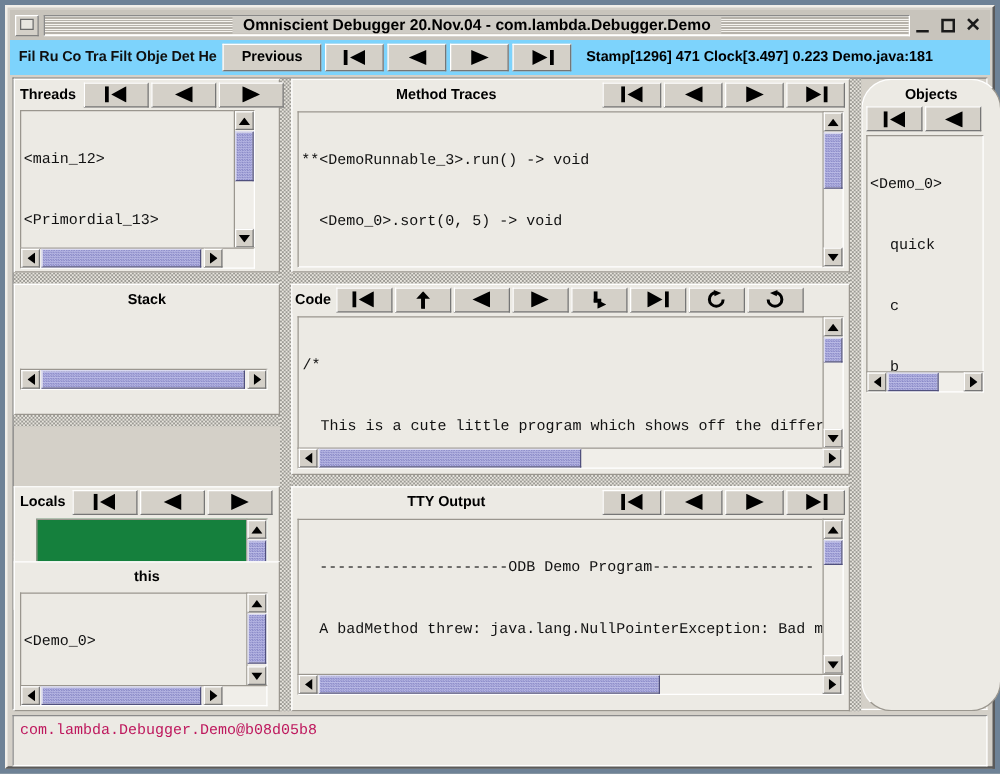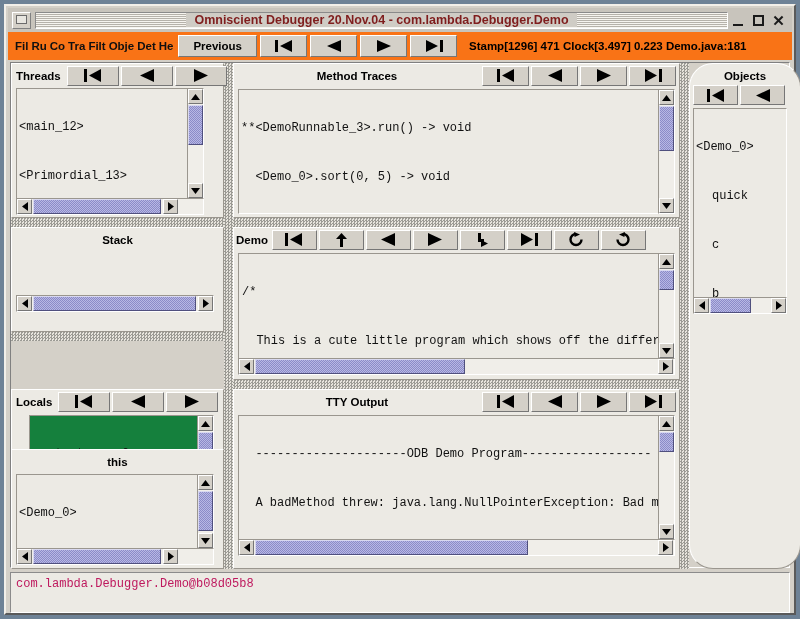--- a/index.html
+++ b/index.html
@@ -33,32 +33,32 @@
     background:#e8e6e0;border:1px solid #6b6b6b;box-sizing:border-box;}
   .titlegrip{
     flex:1 1 auto;height:17px;margin:0 4px;position:relative;
     border-top:1px solid #8a8a8a;border-left:1px solid #8a8a8a;
     border-right:1px solid #fff;border-bottom:1px solid #fff;
     box-sizing:border-box;
     background:repeating-linear-gradient(to bottom,#f6f4ef 0 1px,#b6b2aa 1px 2px);
     display:flex;align-items:center;justify-content:center;overflow:hidden;
   }
   .titletext{
-    font-size:12.5px;font-weight:bold;color:#7f1d1d;white-space:nowrap;
+    font-size:12.5px;font-weight:bold;color:#000000;white-space:nowrap;
     background:#cfccc5;padding:0 8px;letter-spacing:0px;
   }
   .wbtns{display:flex;align-items:center;gap:7px;margin-right:7px;color:#1a1a1a;}
   .wb{width:13px;height:13px;position:relative;cursor:default;}
   .wb.min::after{content:"";position:absolute;left:1px;bottom:1px;width:10px;height:2px;background:#1a1a1a;}
   .wb.max::after{content:"";position:absolute;left:1px;top:1px;width:11px;height:11px;border:2px solid #1a1a1a;box-sizing:border-box;}
   .wb.close{font-size:15px;line-height:13px;font-weight:bold;text-align:center;}
   
   .toolbar{
     position:absolute;left:2px;top:26px;width:784px;height:28px;
-    background:#f97316;display:flex;align-items:center;
+    background:#7dd3fc;display:flex;align-items:center;
   }
   .menus{display:flex;align-items:center;padding-left:6px;gap:1px;}
   .menus span{
     font-size:11.5px;font-weight:bold;color:#101010;
     padding:2px 1px;white-space:nowrap;overflow:hidden;display:inline-block;
   }
   .tbtn{
     background:#d4d0c8;
     border-top:1px solid #fff;border-left:1px solid #fff;
     border-right:1px solid #767676;border-bottom:1px solid #767676;
@@ -475,21 +475,21 @@
                 <path d="M0 0 L9 0 L4.5 6 Z"></path>
               </svg>
             </span>
           </div>
       </div>
     </div>
 
     <div class="panel" style="left:222px;top:164px;width:447px;height:153px;">
       <div class="phead">
         <div class="tabcell" style="padding:0 2px;">
-            <span class="ptitle">Demo</span>
+            <span class="ptitle">Code</span>
           </div>
         <div class="pbtn" style="width:45px;">
           <span>
               <svg width="20" height="13" viewBox="0 0 20 13">
                 <rect x="1" y="0" width="3" height="13"></rect>
                 <path d="M18 0 L18 13 L6 6.5 Z"></path>
               </svg>
             </span>
           </div>
         <div class="pbtn" style="width:45px;">

